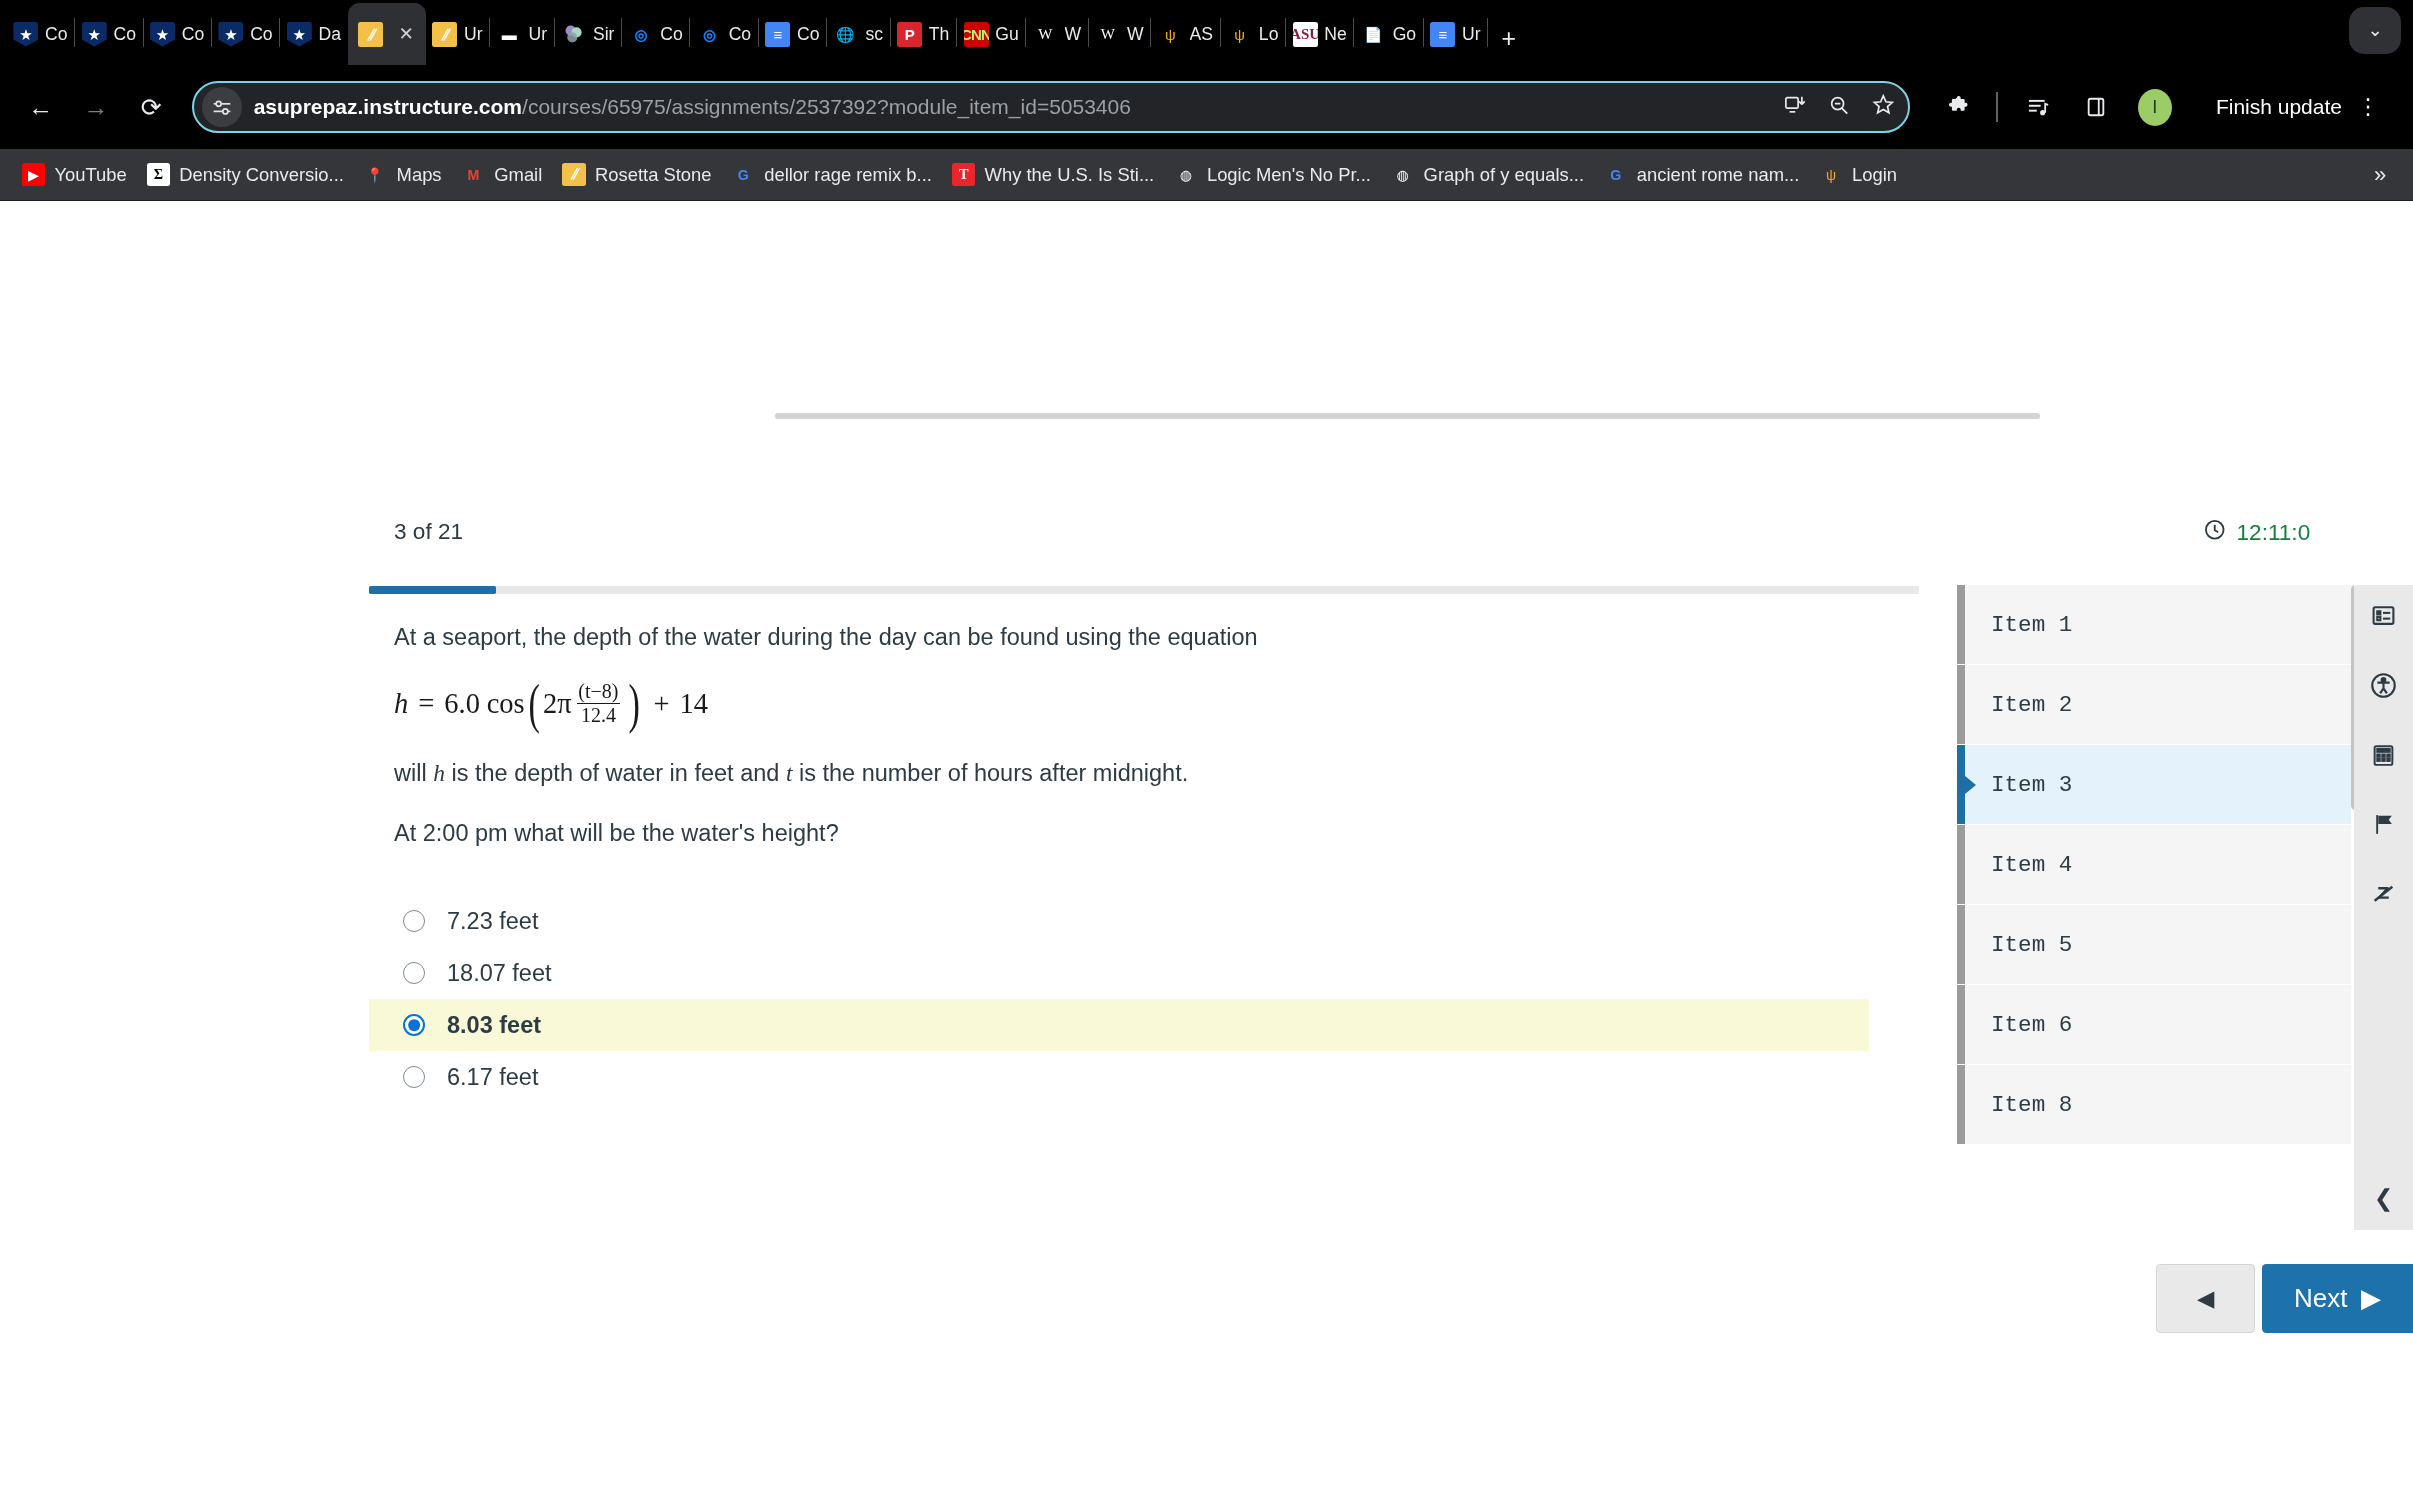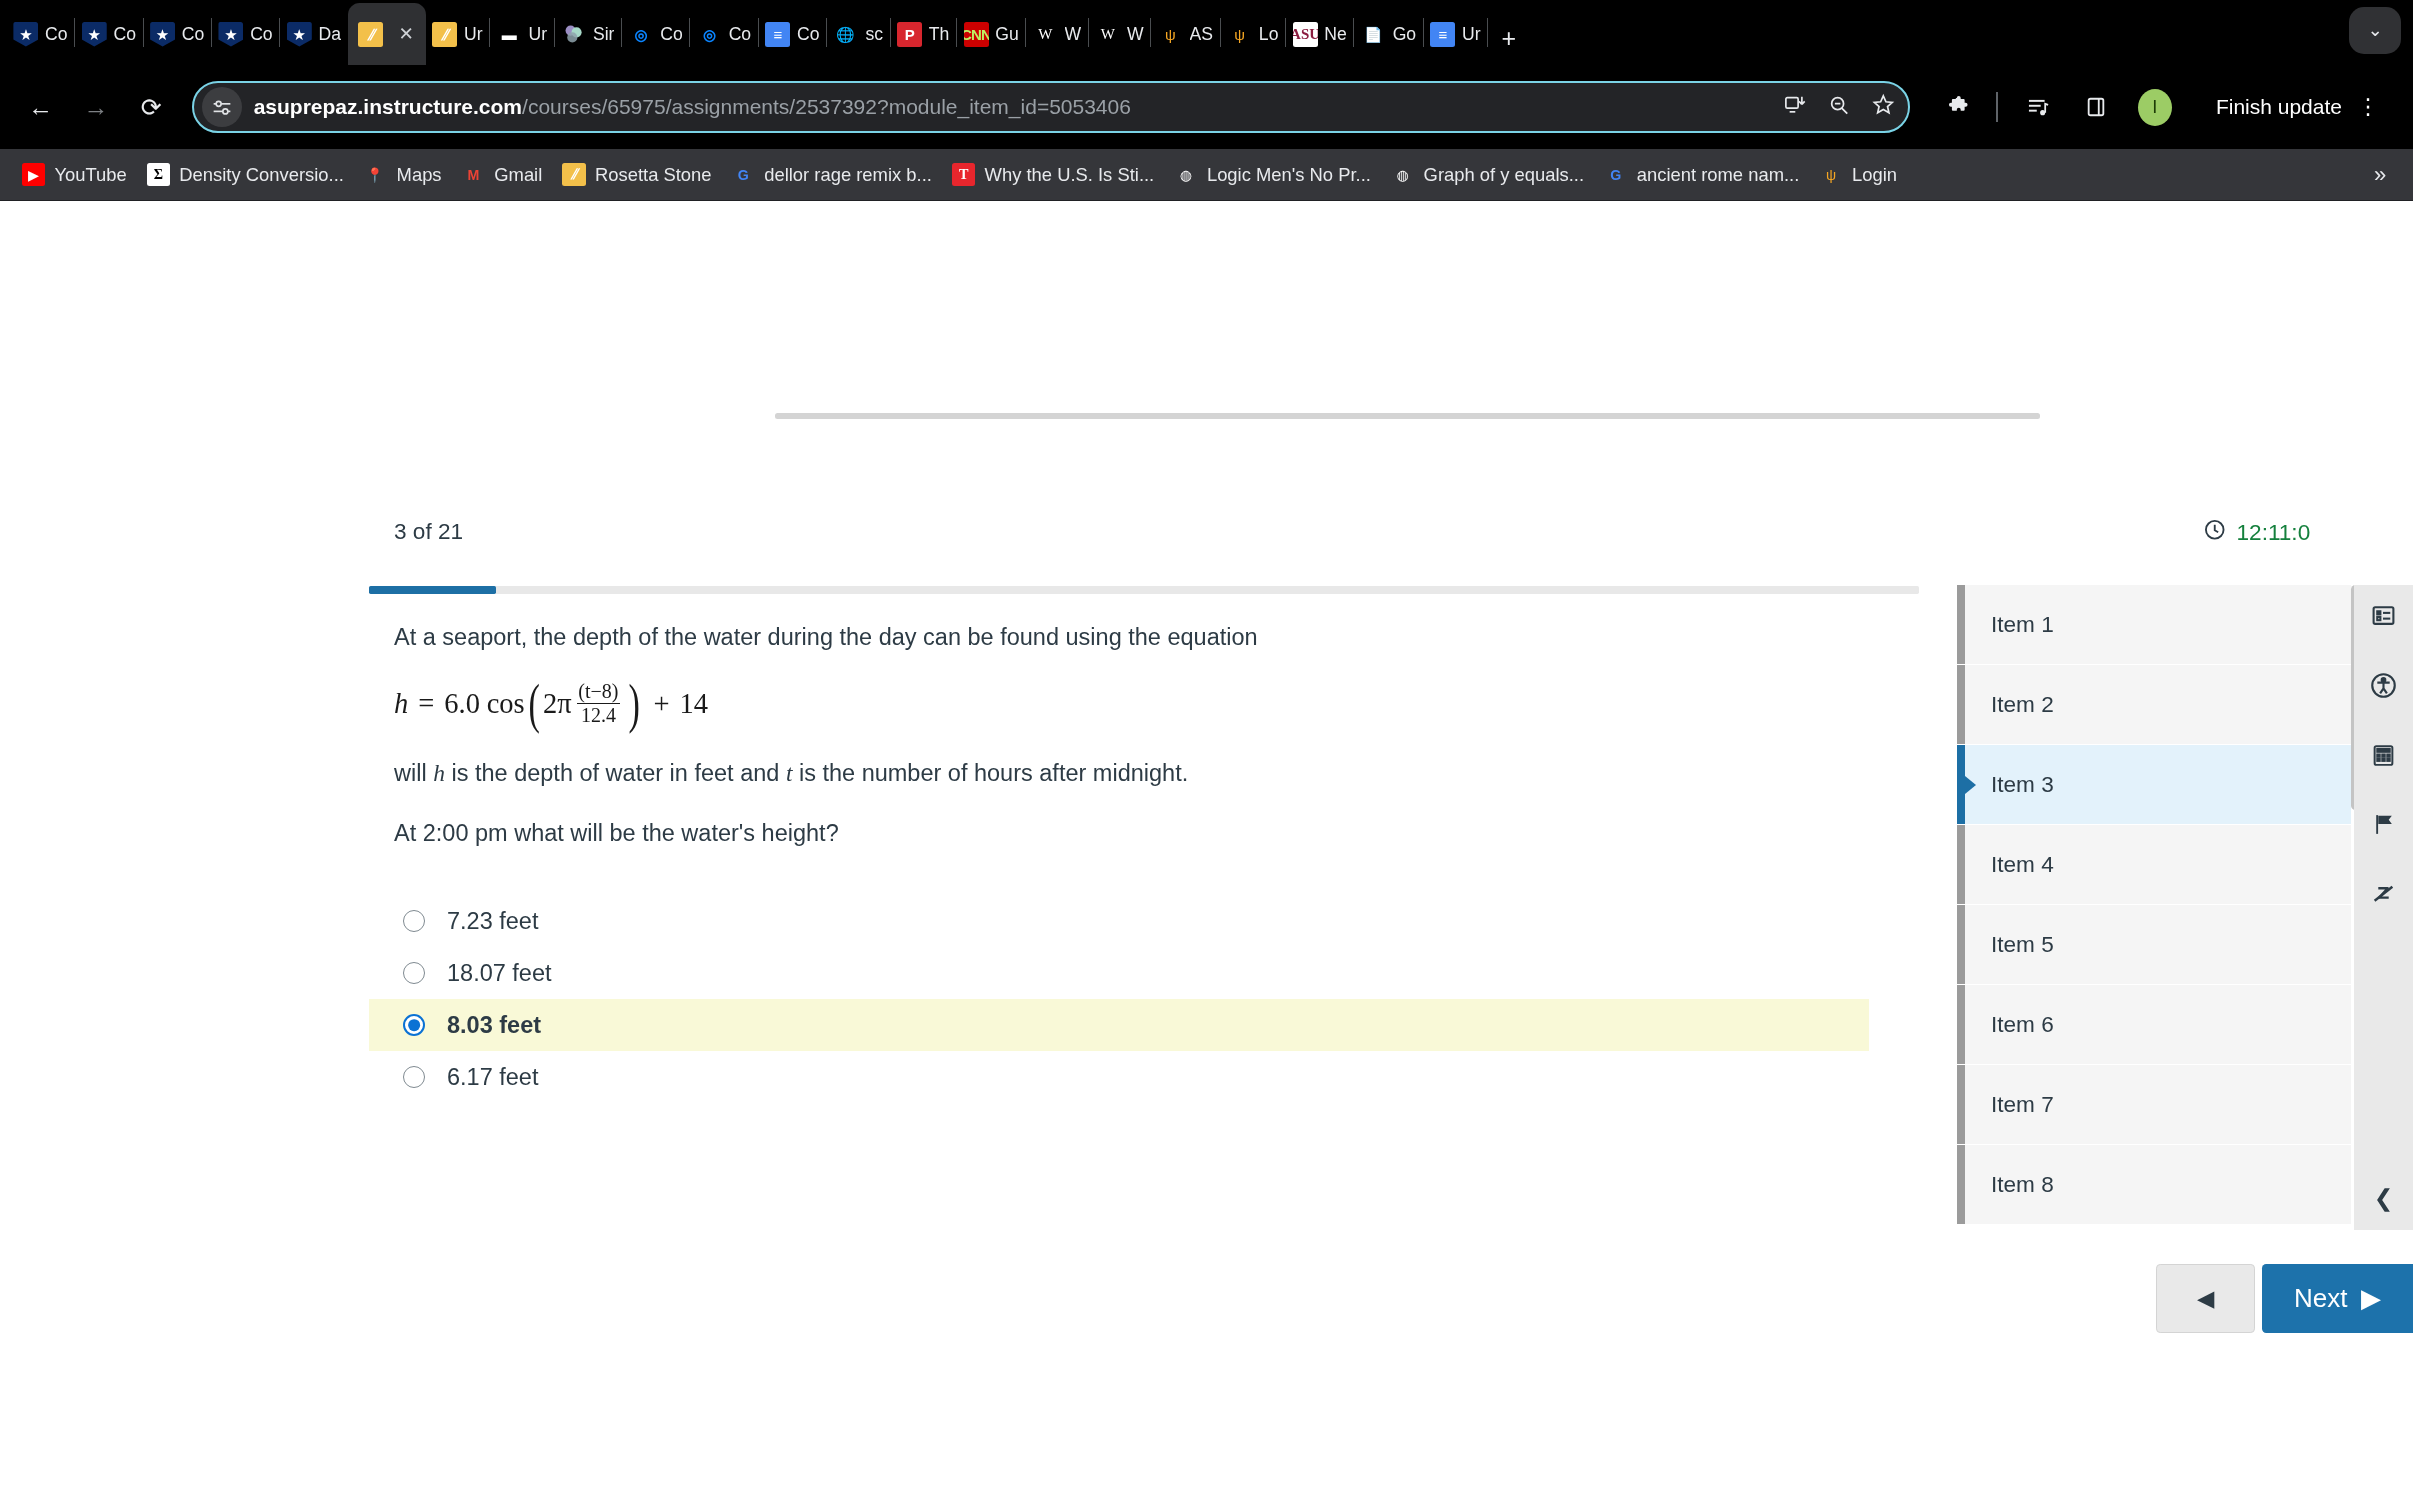--- a/index.html
+++ b/index.html
@@ -270,20 +270,21 @@
     width: 11.7px; height: 11.7px; border-radius: 50%;
     background: #0b72d4;
   }
 
   
   .itempanel {
     position: absolute; left: 1957px; top: 384px;
     width: 402px; height: 647px;
     background: #ffffff;
     overflow: hidden;
+    font-family: Liberation Mono, monospace;
   }
   .itemlist { width: 402px; }
   .itemrow {
     position: relative;
     height: 80px;
     background: #f5f5f5;
     border-bottom: 0.8px solid #ffffff;
     display: flex; align-items: center;
     padding-left: 34px;
     font-size: 22.6px; color: #2d3b45;
@@ -668,23 +669,20 @@
       <div class="itemrow">
           <span>Item 4</span>
         </div>
       <div class="itemrow">
           <span>Item 5</span>
         </div>
       <div class="itemrow">
           <span>Item 6</span>
         </div>
       <div class="itemrow">
-          <span>Item 7</span>
-        </div>
-      <div class="itemrow">
           <span>Item 8</span>
         </div>
     </div>
   </div>
   <div class="panelscroll">
     <div class="thumb"></div>
   </div>
 
   <div class="rail">
     <span class="ricon">

